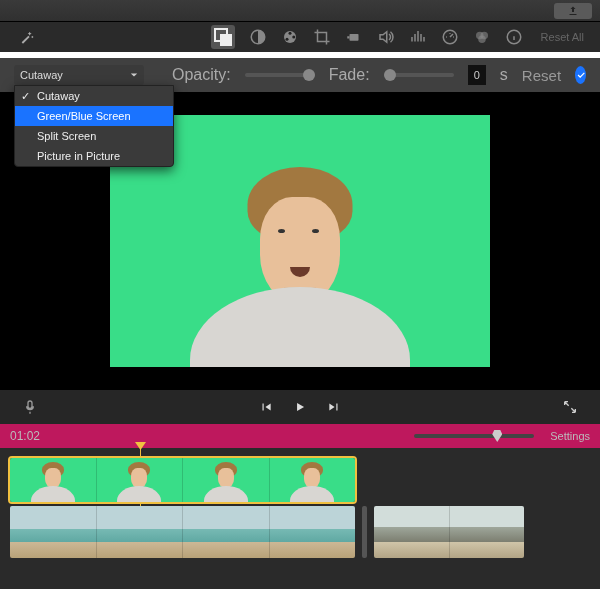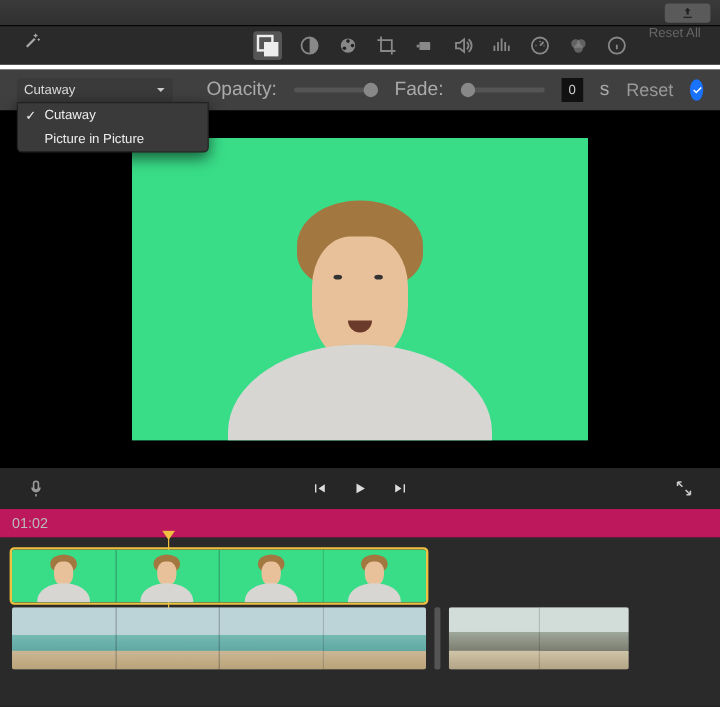--- a/index.html
+++ b/index.html
@@ -2,21 +2,21 @@
 <html><head>
 <meta charset="utf-8">
 <style>
 * { margin: 0; padding: 0; box-sizing: border-box; font-family: -apple-system, "Helvetica Neue", Arial, sans-serif; }
 body { background: #1e1e1e; color: #ccc; width: 600px; height: 589px; overflow: hidden; font-size: 12px; }
 
 .titlebar { height: 22px; background: linear-gradient(#3a3a3a,#303030); display:flex; justify-content:flex-end; align-items:center; padding:0 8px; border-bottom:1px solid #000;}
 .share-btn { width:38px; height:16px; background:#5a5a5a; border-radius:3px; display:flex; align-items:center; justify-content:center;}
 .share-btn svg{width:12px;height:12px;fill:#222}
 
-.toolbar { height:36px; background:#2a2a2a; display:flex; padding:0 16px; gap:10px; border-bottom:4px solid #ffffff;}
+.toolbar { height:36px; background:#2a2a2a; display:flex; align-items:center; padding:0 16px; gap:10px; border-bottom:6px solid #ffffff;}
 .toolbar .spacer{flex:1}
 .wand{width:22px;height:22px;display:flex;align-items:center;justify-content:center}
 .icons{display:flex;gap:14px;align-items:center}
 .tool-icon{width:18px;height:18px;display:flex;align-items:center;justify-content:center;fill:#888;color:#888}
 .tool-icon.active{background:#555;fill:#eee;color:#eee;width:24px;height:24px;border-radius:3px}
 .reset-all{color:#666;font-size:11px;margin-left:8px}
 
 .controls-row{height:34px;background:#404040;display:flex;align-items:center;padding:0 14px;gap:14px;position:relative}
 .dropdown-wrap{position:relative}
 .dropdown-btn{width:130px;height:20px;background:#3a3a3a;border-radius:3px;display:flex;align-items:center;justify-content:space-between;padding:0 6px;font-size:11px;color:#ddd}
@@ -162,20 +162,22 @@
 <div class="controls-row">
   <div class="dropdown-wrap">
     <div class="dropdown-btn">
       <span>Cutaway</span>
       <svg width="8" height="8" viewBox="0 0 10 10" fill="#ccc">
           <path d="M1 3l4 4 4-4z"></path>
         </svg>
     </div>
     <div class="dropdown-menu">
       <div class="dropdown-item checked">Cutaway</div>
+      <div class="dropdown-item highlighted">Green/Blue Screen</div>
+      <div class="dropdown-item">Split Screen</div>
       <div class="dropdown-item">Picture in Picture</div>
     </div>
   </div>
   <div style="flex:1"></div>
   <span class="ctrl-label">Opacity:</span>
   <div class="slider" style="width:70px">
     <div class="slider-track" style="width:70px"></div>
     <div class="slider-thumb" style="left:58px"></div>
   </div>
   <span class="ctrl-label">Fade:</span>
@@ -222,20 +224,26 @@
         <path d="M16 6h2v12h-2zM4 6v12l9-6z" fill="#ddd"></path>
       </svg>
   </div>
   <svg class="expand" viewBox="0 0 24 24">
       <path d="M4 4l6 6M4 4v5M4 4h5M20 20l-6-6M20 20v-5M20 20h-5" stroke="#ccc" stroke-width="2" fill="none"></path>
     </svg>
 </div>
 
 <div class="time-row">
   <span style="color:#bbb">01:02</span>
+  <div style="display:flex;align-items:center">
+    <div class="zoom-slider">
+        <div class="zoom-thumb"></div>
+      </div>
+    <span class="settings-link">Settings</span>
+  </div>
 </div>
 
 <div class="timeline">
   <div class="playhead"></div>
   <div class="track">
     <div class="clip selected" style="width:345px">
       <div class="thumb">
           <div class="mini-person">
             <div class="mini-hair"></div>
             <div class="mini-face"></div>

